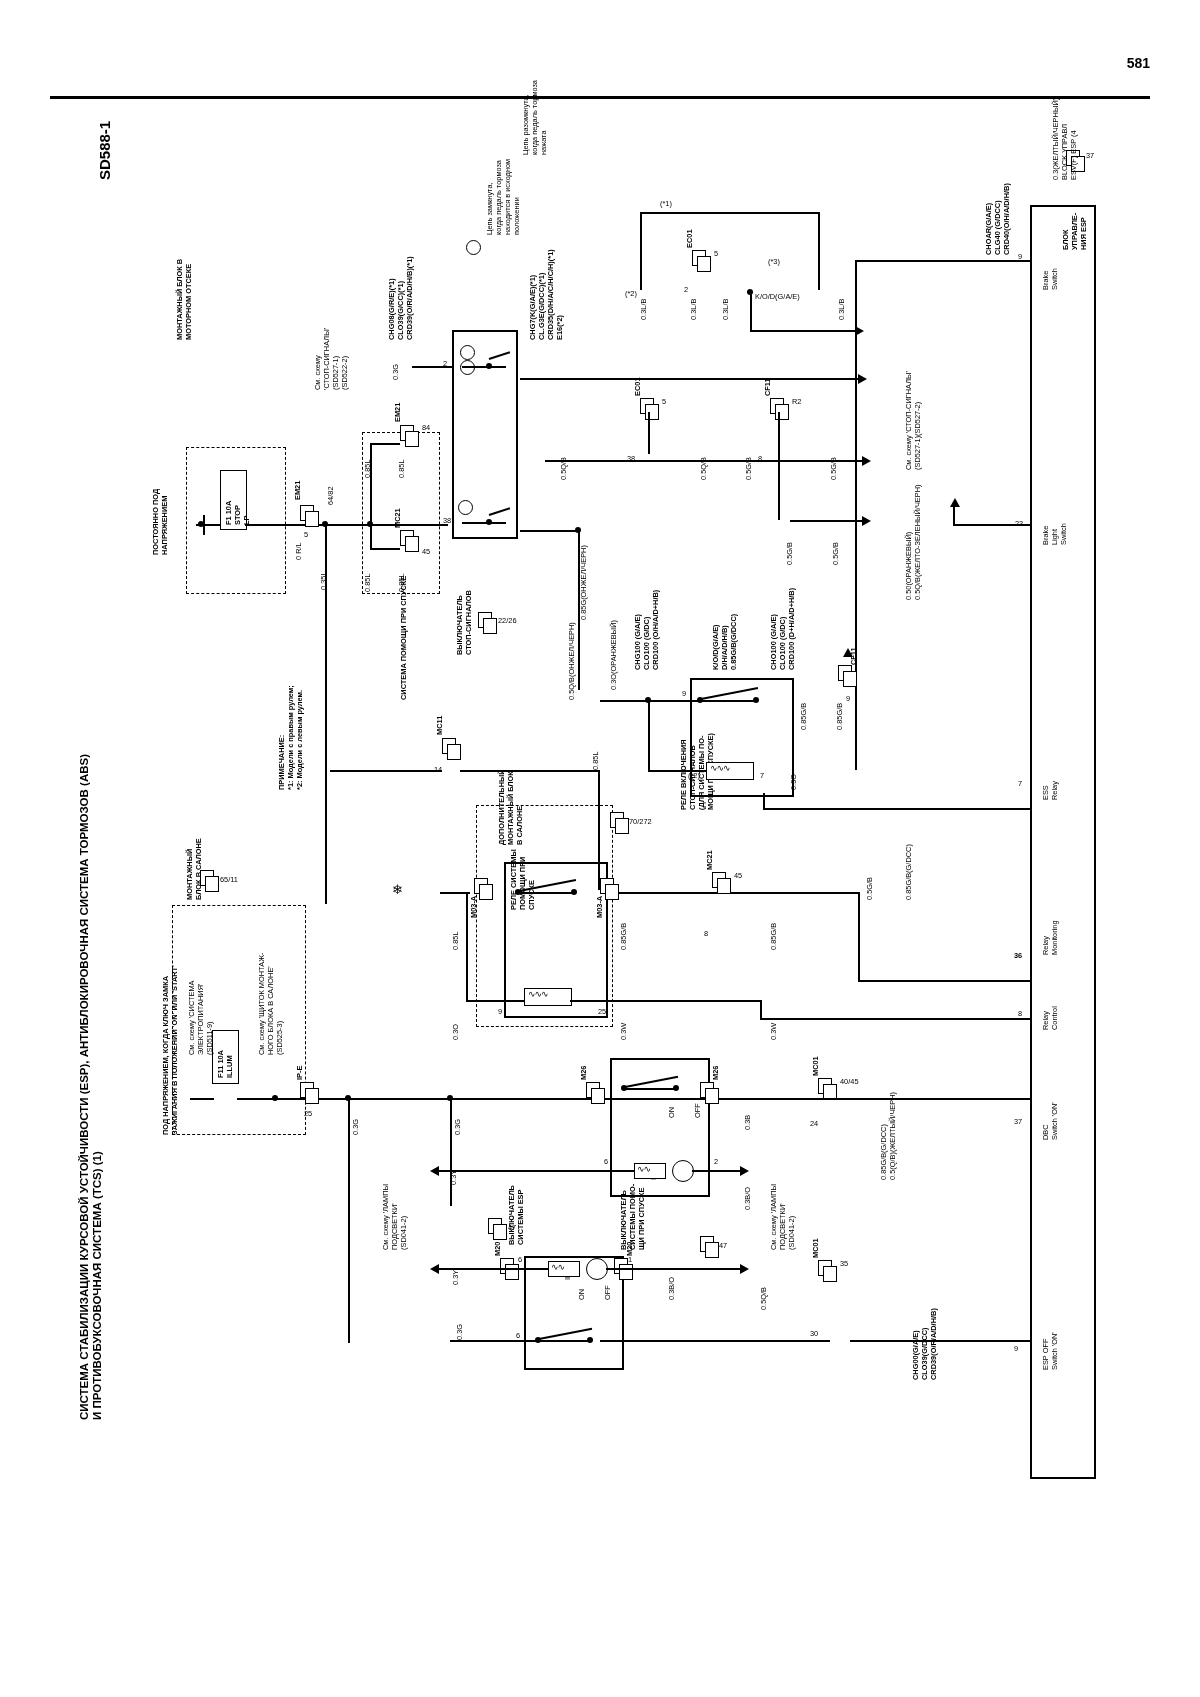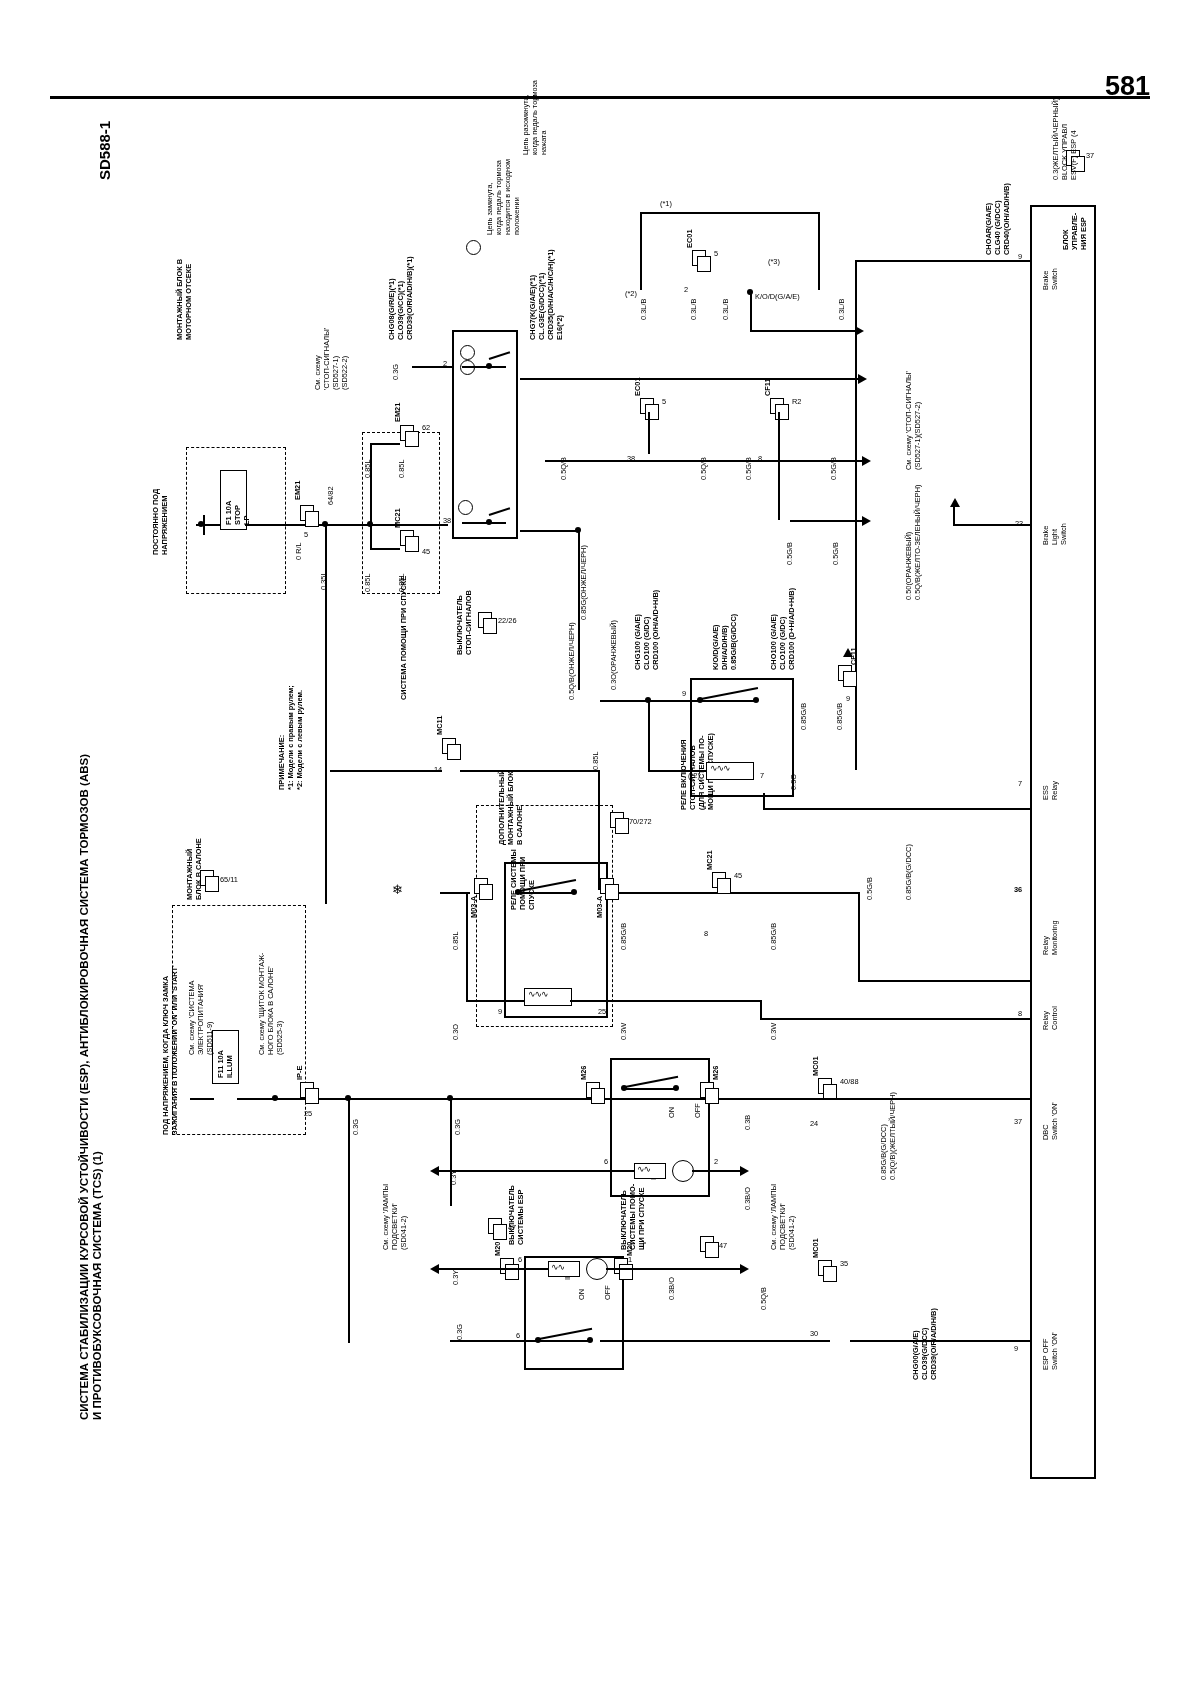--- a/index.html
+++ b/index.html
@@ -2,21 +2,21 @@
 <html><head>
 <meta charset="utf-8">
 <style>
   html,body{margin:0;padding:0;background:#ffffff;}
   body{width:1200px;height:1697px;font-family:"Liberation Sans",sans-serif;color:#000;position:relative;overflow:hidden;}
 
   
   #page{position:absolute;inset:0;}
   .hdr{position:absolute;left:50px;top:55px;width:1100px;height:42px;}
   .hdr-title{position:absolute;left:0;top:0;width:1100px;text-align:center;font-size:21px;font-weight:bold;letter-spacing:.3px;}
-  .hdr-page{position:absolute;right:0;top:16px;font-size:27px;font-weight:bold;}
+  .hdr-page{position:absolute;right:0;top:0;font-size:14px;font-weight:bold;}
   .hdr-rule{position:absolute;left:50px;top:96px;width:1100px;height:3px;background:#000;}
 
   
   .sheetcode{position:absolute;left:96px;top:180px;font-size:15px;font-weight:bold;transform:rotate(-90deg);transform-origin:left top;white-space:nowrap;}
 
   
   .vtitle{position:absolute;left:78px;top:1420px;transform:rotate(-90deg);transform-origin:left top;white-space:nowrap;font-size:11.5px;font-weight:bold;line-height:13px;}
   .vtitle span{display:block;}
 
   
@@ -70,21 +70,21 @@
 
   <div class="lbl" style="left:1015px;top:520px;">23</div>
   <div class="lbl rot" style="left:1042px;top:545px;">Brake</div>
   <div class="lbl rot" style="left:1051px;top:545px;">Light</div>
   <div class="lbl rot" style="left:1060px;top:545px;">Switch</div>
 
   <div class="lbl" style="left:1018px;top:780px;">7</div>
   <div class="lbl rot" style="left:1042px;top:800px;">ESS</div>
   <div class="lbl rot" style="left:1051px;top:800px;">Relay</div>
 
-  <div class="lbl" style="left:1014px;top:886px;font-weight:bold;">36</div>
+  <div class="lbl" style="left:1014px;top:952px;font-weight:bold;">36</div>
   <div class="lbl rot" style="left:1042px;top:955px;">Relay</div>
   <div class="lbl rot" style="left:1051px;top:955px;">Monitoring</div>
 
   <div class="lbl" style="left:1018px;top:1010px;">8</div>
   <div class="lbl rot" style="left:1042px;top:1030px;">Relay</div>
   <div class="lbl rot" style="left:1051px;top:1030px;">Control</div>
 
   <div class="lbl" style="left:1014px;top:1118px;">37</div>
   <div class="lbl rot" style="left:1042px;top:1140px;">DBC</div>
   <div class="lbl rot" style="left:1051px;top:1140px;">Switch 'ON'</div>
@@ -137,21 +137,21 @@
   <div class="wire wh" style="left:318px;top:524px;width:130px;"></div>
   <div class="dot" style="left:322px;top:521px;"></div>
   <div class="wire wv" style="left:325px;top:524px;height:380px;"></div>
 
   <div class="dbox" style="left:362px;top:432px;width:76px;height:160px;"></div>
   <div class="cterm" style="left:400px;top:425px;">
     <div class="c1"></div>
       <div class="c2"></div>
   </div>
   <div class="lbl b rot" style="left:394px;top:422px;">EM21</div>
-  <div class="lbl" style="left:422px;top:424px;">62</div>
+  <div class="lbl" style="left:422px;top:424px;">84</div>
   <div class="cterm" style="left:400px;top:530px;">
     <div class="c1"></div>
       <div class="c2"></div>
   </div>
   <div class="lbl b rot" style="left:394px;top:528px;">MC21</div>
   <div class="lbl" style="left:422px;top:548px;">45</div>
 
   <div class="lbl rot" style="left:364px;top:478px;">0.85L</div>
   <div class="lbl rot" style="left:398px;top:478px;">0.85L</div>
   <div class="lbl rot" style="left:364px;top:592px;">0.85L</div>
@@ -411,21 +411,21 @@
   <div class="wire wh" style="left:440px;top:892px;width:30px;"></div>
   <div class="wire wh" style="left:570px;top:1000px;width:190px;"></div>
   <div class="wire wv" style="left:760px;top:1000px;height:20px;"></div>
   <div class="wire wh" style="left:760px;top:1018px;width:271px;"></div>
 
   <div class="cterm" style="left:818px;top:1078px;">
     <div class="c1"></div>
       <div class="c2"></div>
   </div>
   <div class="lbl b rot" style="left:812px;top:1076px;">MC01</div>
-  <div class="lbl" style="left:840px;top:1078px;">40/88</div>
+  <div class="lbl" style="left:840px;top:1078px;">40/45</div>
   <div class="lbl" style="left:810px;top:1120px;">24</div>
 
   <div class="lbl b rot" style="left:278px;top:790px;">ПРИМЕЧАНИЕ:</div>
   <div class="lbl b rot" style="left:287px;top:790px;">*1: Модели с правым рулем;</div>
   <div class="lbl b rot" style="left:296px;top:790px;">*2: Модели с левым рулем.</div>
 
   <div class="dbox" style="left:172px;top:905px;width:132px;height:228px;"></div>
   <div class="lbl b rot" style="left:186px;top:900px;">МОНТАЖНЫЙ</div>
   <div class="lbl b rot" style="left:195px;top:900px;">БЛОК В САЛОНЕ</div>
   <div class="cterm" style="left:200px;top:870px;">

